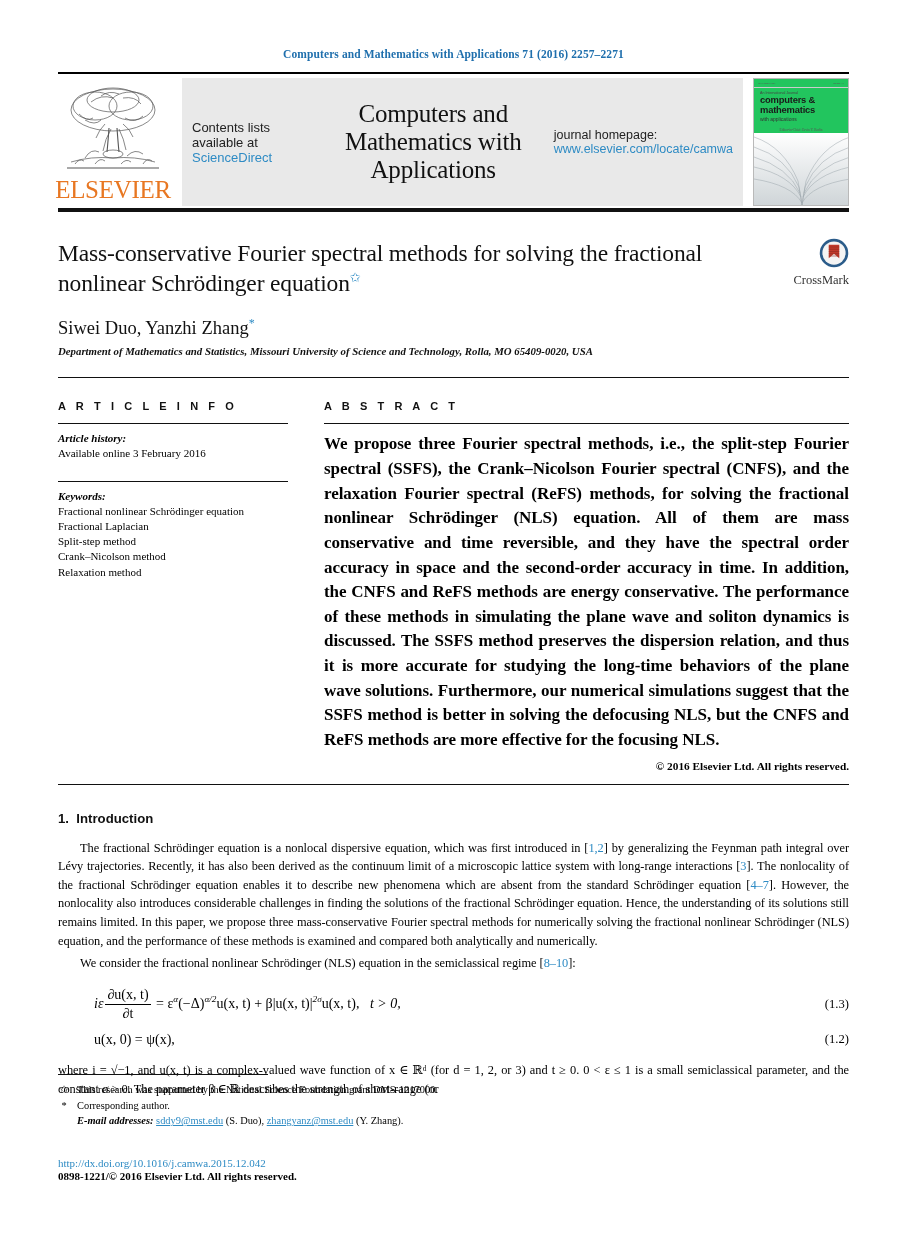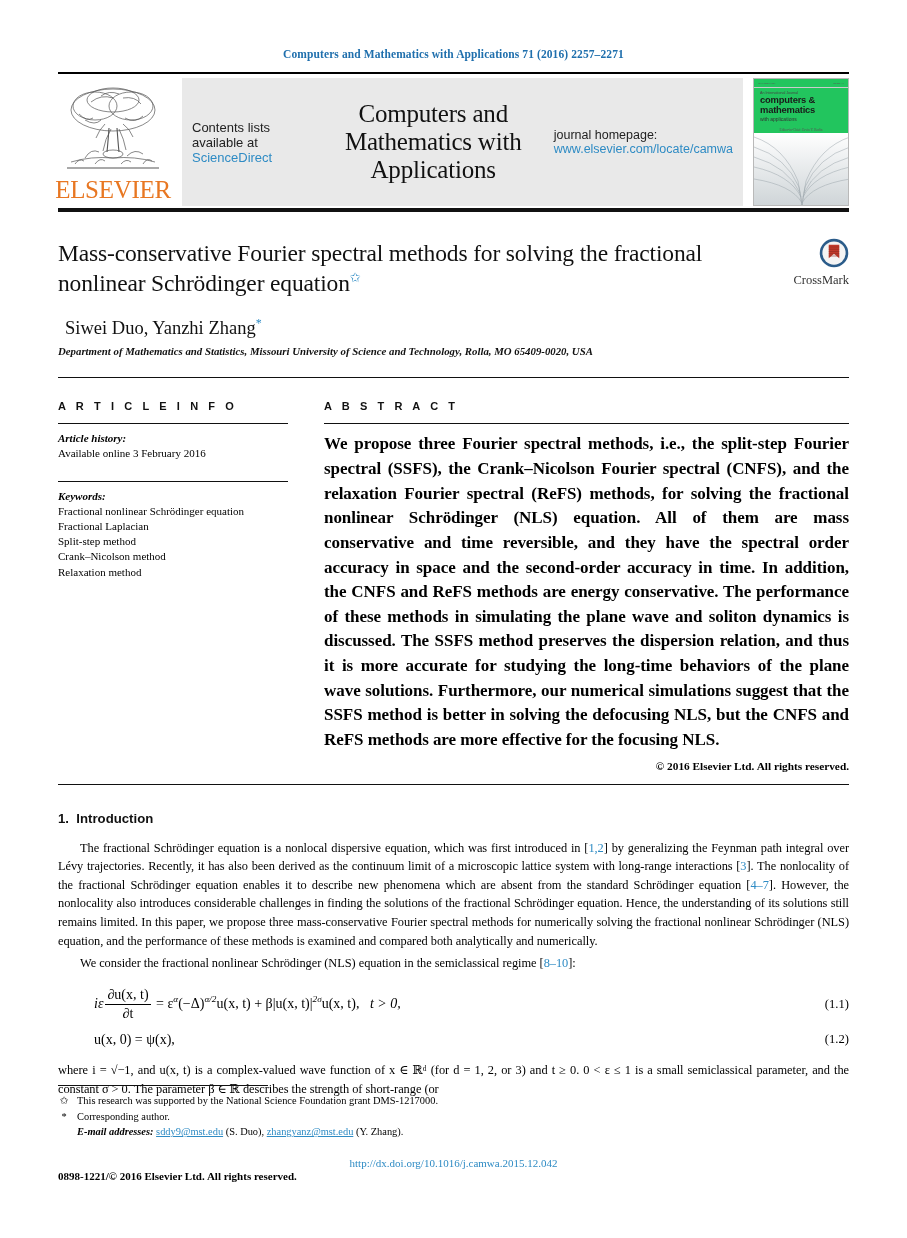--- a/index.html
+++ b/index.html
@@ -129,21 +129,20 @@
   .crossmark {
     position: absolute; right: 0; top: 26px;
     display: flex; align-items: flex-end; gap: 5px; flex-direction: column;
   }
   .crossmark-text { font-family: "Liberation Serif", serif; font-size: 12.5px; color: #333; }
   .authors {
     font-family: "Liberation Serif", serif;
     font-size: 18.5px;
     margin-top: 18px;
     color: #111;
-    margin-left: 7px;
   }
   .authors .corr { color: #2e8bc4; font-size: 12px; vertical-align: super; }
   .affil {
     font-family: "Liberation Serif", serif;
     font-style: italic;
     font-size: 10.8px;
     margin-top: 6px;
     color: #111;
     font-weight: bold;
   }
@@ -217,21 +216,21 @@
   .fn {
     font-size: 10.4px;
     line-height: 1.5;
     display: flex;
     gap: 7px;
   }
   .fn-mark { width: 12px; flex: 0 0 12px; text-align: center; }
   .fn-mail { padding-left: 19px; font-size: 10.4px; line-height: 1.5; }
   .fn-mail .ital { font-style: italic; font-weight: bold; }
   .lnk { color: #2e8bc4; }
-  .doi { color: #2e8bc4; font-size: 11px; margin-top: 17px; text-align: center; }
+  .doi { color: #2e8bc4; font-size: 11px; margin-top: 28px; }
   .issn { font-size: 11px; margin-top: 1px; font-weight: bold; }
 </style>
 </head>
 <body>
 
 <div class="page">
 
   <div class="runhead">Computers and Mathematics with Applications 71 (2016) 2257–2271</div>
 
   <div class="masthead-rule-top"></div>
@@ -372,21 +371,21 @@
   <div class="para tight"><span>We consider the fractional nonlinear Schrödinger (NLS) equation in the semiclassical regime [</span><span class="ref">8–10</span><span>]:</span></div>
 
   <div class="eqn-row">
     <div class="eqn-body">
       <span class="it">i</span><span class="it">ε</span><span class="frac">
           <span class="num">∂u(x, t)</span>
           <span class="den">∂t</span>
         </span>
       <span>= ε</span><sup class="sm it">α</sup><span>(−Δ)</span><sup class="sm it">α/2</sup><span>u(x, t) + β|u(x, t)|</span><sup class="sm it">2σ</sup><span>u(x, t),</span>&nbsp;&nbsp;&nbsp;<span class="it">t &gt; 0,</span>
     </div>
-    <div class="eqn-num">(1.1)</div>
+    <div class="eqn-num">(1.3)</div>
   </div>
 
   <div class="eqn-row eq2">
     <div class="eqn-body">u(x, 0) = ψ(x),</div>
     <div class="eqn-num">(1.2)</div>
   </div>
 
   <div class="para" style="text-indent:0">where i = √−1, and u(x, t) is a complex-valued wave function of x ∈ ℝᵈ (for d = 1, 2, or 3) and t ≥ 0. 0 &lt; ε ≤ 1 is a small semiclassical parameter, and the constant σ &gt; 0. The parameter β ∈ ℝ describes the strength of short-range (or</div>
 
   <div class="foot-wrap">

